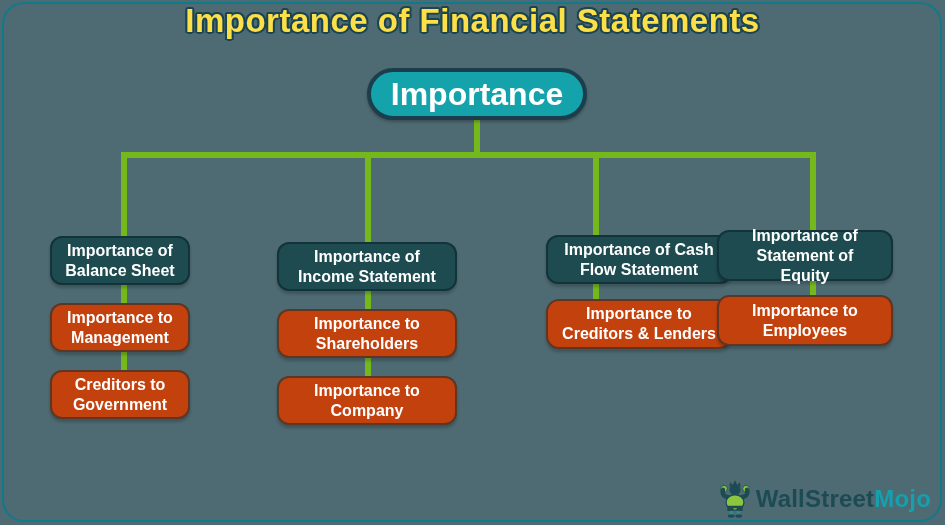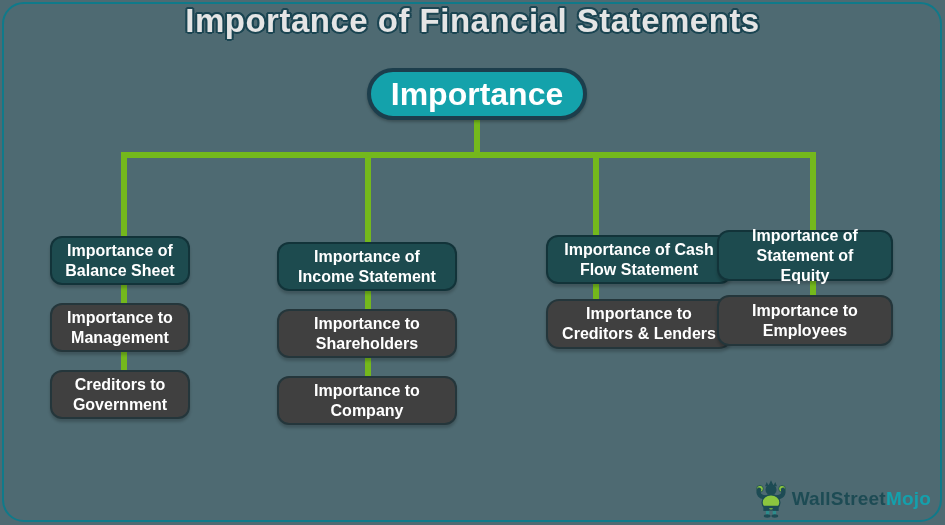--- a/index.html
+++ b/index.html
@@ -14,21 +14,21 @@
   .frame{
     position:absolute;left:2px;top:2px;right:3px;bottom:3px;
     border:2px solid #0F7A8A;border-radius:22px;
     pointer-events:none;z-index:0;
   }
 
   
   .title{
     position:absolute;top:2px;left:0;width:100%;
     text-align:center;font-size:33px;font-weight:800;letter-spacing:.5px;
-    color:#e5e5e5;
+    color:#fde047;
     text-shadow:
       -1px -2px 0 #1B4552, 1px -2px 0 #1B4552,
        2px -1px 0 #1B4552,-2px -1px 0 #1B4552,
        2px  1px 0 #1B4552,-2px  1px 0 #1B4552,
        0    2px 0 #1B4552;
     z-index:3;
   }
 
   
   .root-box{
@@ -46,39 +46,39 @@
 
   
   .node{
     position:absolute;box-sizing:border-box;
     display:flex;align-items:center;justify-content:center;text-align:center;
     border-radius:12px;padding:4px 12px;
     color:#FFFFFF;font-size:16px;font-weight:800;line-height:20px;
     z-index:2;box-shadow:0 3px 3px rgba(0,0,0,.2);
   }
   .node.dark{background:#1D4B4F;border:2px solid rgba(12,38,46,.65);}
-  .node.teal{background:#404040;border:2px solid rgba(12,45,54,.55);}
+  .node.teal{background:#c2410c;border:2px solid rgba(12,45,54,.55);}
 
   
   .c1{left:50px;width:140px;}
   .c2{left:277px;width:180px;margin-top:6px;}
   .c3{left:504px;width:186px;margin-left:42px;}
   .c4{left:717px;width:176px;}
   .r1{top:236px;height:49px;}
   .r2{top:303px;height:49px;}
   .r3{top:370px;height:49px;}
   .c3.r1{top:235px;}  .c3.r2{top:299px;height:50px;border-radius:13px;}
   .c4.r1{top:230px;height:51px;}  .c4.r2{top:295px;height:51px;}
 
   
   .logo{
     position:absolute;right:14px;bottom:6px;
     display:flex;align-items:center;gap:4px;z-index:3;
   }
-  .logo-text{font-size:19px;font-weight:800;letter-spacing:.2px;}
+  .logo-text{font-size:24px;font-weight:800;letter-spacing:.2px;}
   .logo-text .dark-part{color:#1D4B54;}
   .logo-text .accent-part{color:#14A0AC;}
 </style>
 </head>
 <body>
 
 <div class="canvas">
 
   <div class="frame"></div>
 

